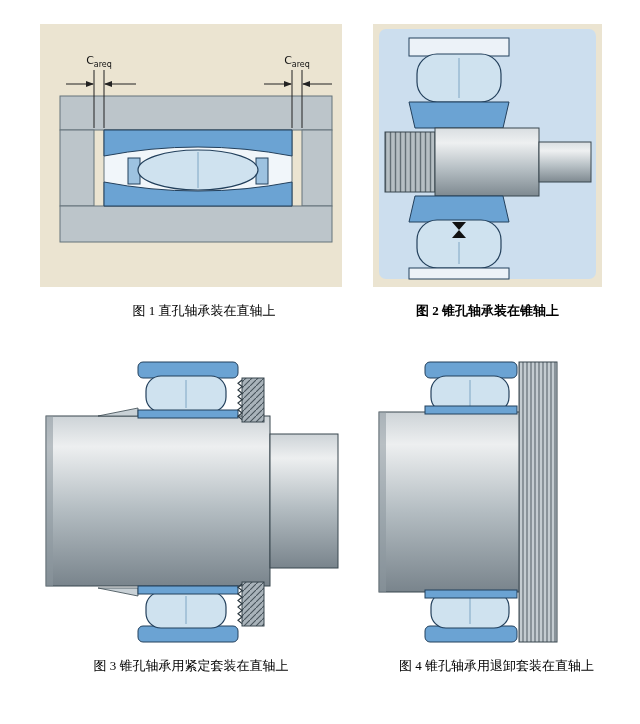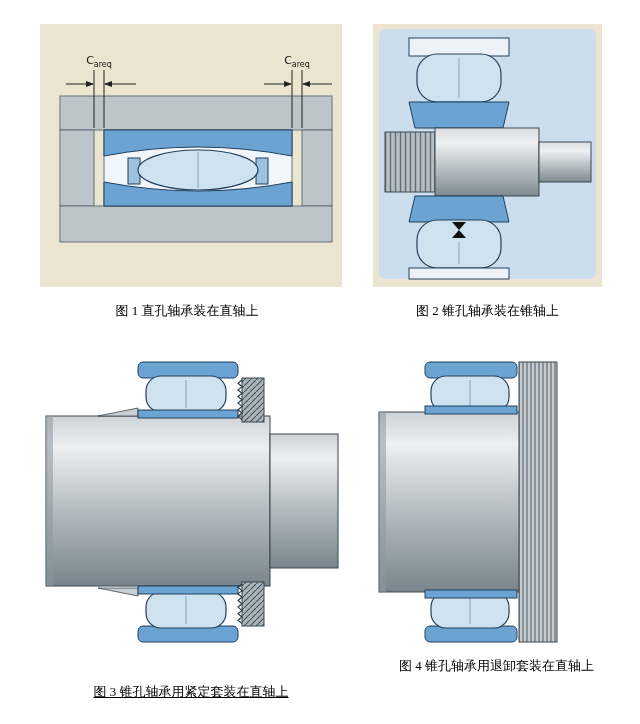--- a/index.html
+++ b/index.html
@@ -102,22 +102,22 @@
         <line class="thin" x1="86" y1="218" x2="86" y2="240"></line>
         <rect class="oring" x="36" y="244" width="100" height="11"></rect>
         <g>
           <polygon points="79,198 93,198 86,206" fill="#111"></polygon>
           <polygon points="79,214 93,214 86,206" fill="#111"></polygon>
         </g>
       </g>
     </svg>
   </div>
 
-  <div class="caption" style="left:36px;top:303px;width:302px;">图 1 直孔轴承装在直轴上</div>
-  <div class="caption" style="left:373px;top:303px;width:229px;">图 2 锥孔轴承装在锥轴上</div>
+  <div class="caption" style="left:53px;top:303px;width:302px;">图 1 直孔轴承装在直轴上</div>
+  <div class="caption" style="left:373px;top:303px;width:229px;font-weight:bold;">图 2 锥孔轴承装在锥轴上</div>
 
   <div class="panel" style="left:40px;top:356px;width:302px;height:292px;">
     <svg viewBox="0 0 302 292" width="302" height="292" xmlns="http://www.w3.org/2000/svg">
       <defs>
         <linearGradient id="g3steel" x1="0" y1="0" x2="0" y2="1">
           <stop offset="0" stop-color="#cdd3d7"></stop>
           <stop offset="0.18" stop-color="#edeff0"></stop>
           <stop offset="0.55" stop-color="#b4bdc2"></stop>
           <stop offset="1" stop-color="#79848c"></stop>
         </linearGradient>
@@ -177,16 +177,16 @@
       </g>
       <g>
         <rect class="bblue" x="52" y="270" width="92" height="16" rx="5"></rect>
         <rect class="roller" x="58" y="236" width="78" height="36" rx="15"></rect>
         <line class="thin" x1="97" y1="240" x2="97" y2="268"></line>
         <rect class="bblue" x="52" y="234" width="92" height="8"></rect>
       </g>
     </svg>
   </div>
 
-  <div class="caption" style="left:40px;top:684px;width:302px;text-decoration:underline;">图 3 锥孔轴承用紧定套装在直轴上</div>
+  <div class="caption" style="left:40px;top:658px;width:302px;">图 3 锥孔轴承用紧定套装在直轴上</div>
   <div class="caption" style="left:373px;top:658px;width:247px;font-family:Liberation Serif, serif;">图 4 锥孔轴承用退卸套装在直轴上</div>
 
 </div>
 
 </body></html>

